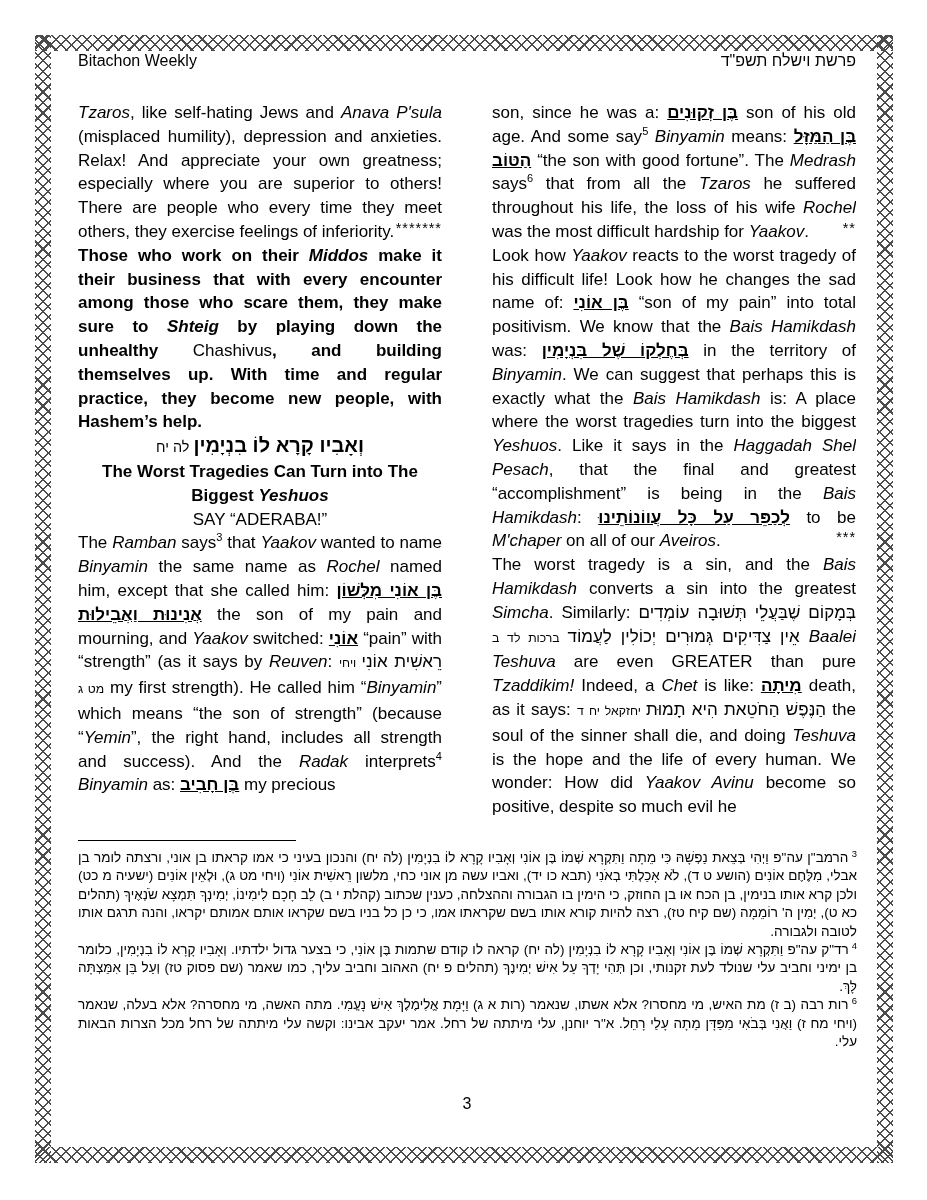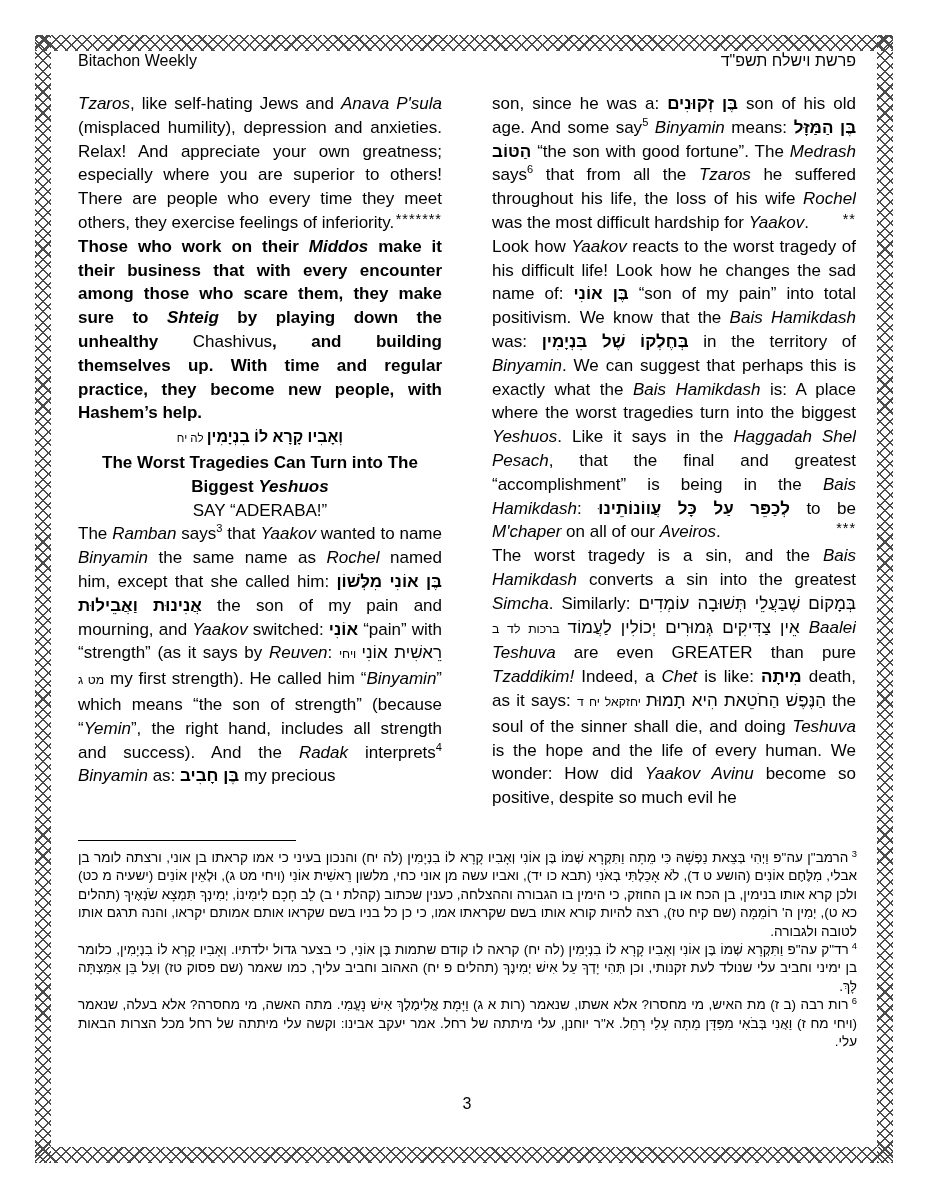--- a/index.html
+++ b/index.html
@@ -18,35 +18,35 @@
   }
   #band-top{left:35px;top:35px;width:858px;height:16px;}
   #band-bottom{left:35px;top:1147px;width:858px;height:16px;}
   #band-left{left:35px;top:35px;width:16px;height:1128px;}
   #band-right{left:877px;top:35px;width:16px;height:1128px;}
 
   .content{position:absolute;left:78px;top:52px;width:778px;}
   .hdr{display:flex;justify-content:space-between;align-items:center;font-size:16px;}
   .hdr-right{direction:rtl;}
 
-  .cols{margin-top:22px;display:flex;gap:50px;height:752px;overflow:hidden;}
+  .cols{margin-top:31px;display:flex;gap:50px;height:752px;overflow:hidden;}
   .col{width:364px;font-size:17px;line-height:23.8px;text-align:justify;}
 
   .para{position:relative;}
   .para.bold{font-weight:bold;}
   .heading{text-align:center;}
   .heading.bold{font-weight:bold;}
-  .heading.heb{direction:rtl;font-weight:bold;font-size:16px;}
+  .heading.heb{direction:rtl;font-weight:bold;font-size:20px;}
 
   .r-t{}
   .r-i{font-style:italic;}
   .r-b{font-weight:normal;}
   .r-ni{font-weight:normal;}
   .r-small{font-size:0.72em;font-weight:normal;}
-  .r-he{direction:rtl;unicode-bidi:isolate;font-weight:bold;}
+  .r-he{direction:rtl;unicode-bidi:isolate;font-weight:bold;text-decoration:underline;}
   .r-rtl{direction:rtl;unicode-bidi:isolate;}
   sup.r-sup{font-size:0.65em;line-height:0;}
   .r-stars{position:absolute;right:0;bottom:3px;font-weight:normal;font-size:0.85em;letter-spacing:1px;}
 
   .footnotes{position:absolute;left:0;top:788px;width:779px;font-size:13.5px;line-height:18.4px;}
   .fn-sep{width:218px;border-top:1.6px solid #000;margin-bottom:8px;}
   .fn{direction:rtl;text-align:justify;}
   .fn sup{font-size:0.7em;line-height:0;}
 
   .pagenum{position:absolute;left:0;top:1043px;width:778px;text-align:center;font-size:16px;}

